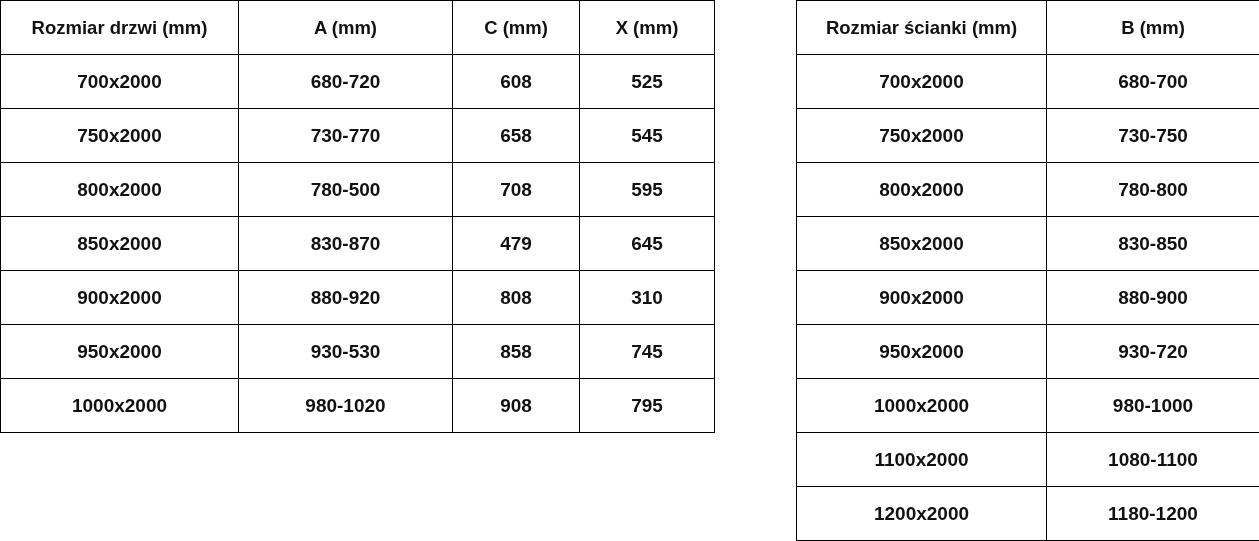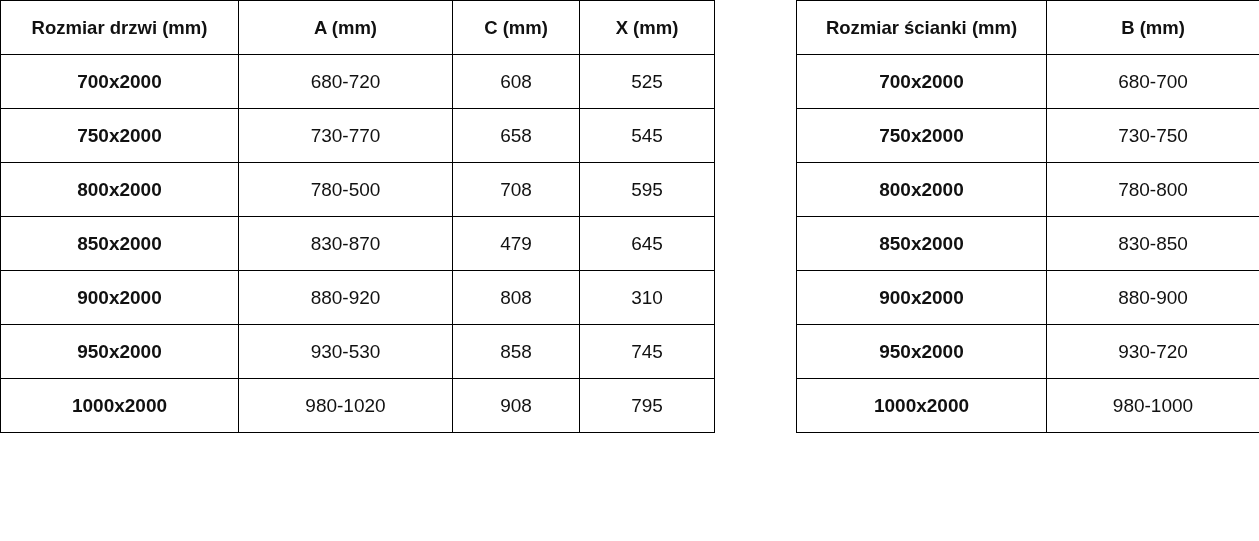--- a/index.html
+++ b/index.html
@@ -42,21 +42,21 @@
   }
   table.spec th {
     font-weight: bold;
     font-size: 18.5px;
   }
   table.spec td.bold-cell {
     font-weight: bold;
     margin-top: 44px;
   }
   table.spec td.plain-cell {
-    font-weight: normal;
+    font-weight: bold;
   }
 
   
   #table-doors {
     left: 0px;
     top: 0px;
     width: 714px;
   }
   #table-doors col.c0 { width: 238px; }
   #table-doors col.c1 { width: 214px; }
@@ -171,16 +171,24 @@
         <td class="plain-cell">880-900</td>
       </tr>
       <tr>
         <td class="bold-cell">950x2000</td>
         <td class="plain-cell">930-720</td>
       </tr>
       <tr>
         <td class="bold-cell">1000x2000</td>
         <td class="plain-cell">980-1000</td>
       </tr>
+      <tr>
+        <td class="bold-cell">1100x2000</td>
+        <td class="plain-cell">1080-1100</td>
+      </tr>
+      <tr>
+        <td class="bold-cell">1200x2000</td>
+        <td class="plain-cell">1180-1200</td>
+      </tr>
     </tbody>
   </table>
 
 </div>
 
 </body></html>

